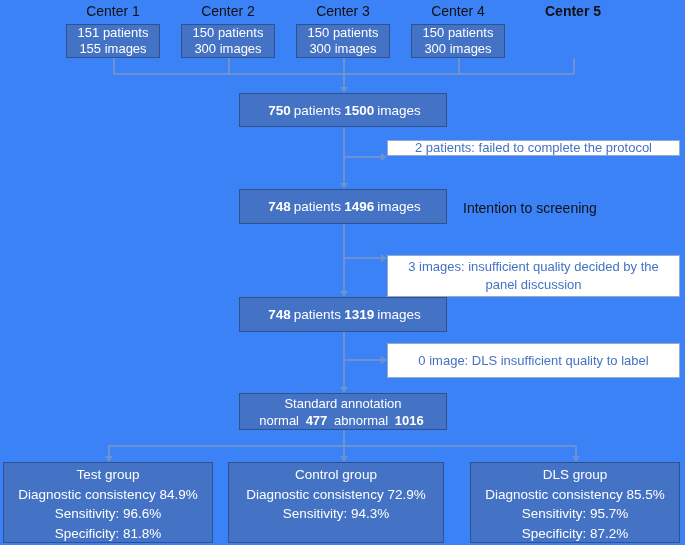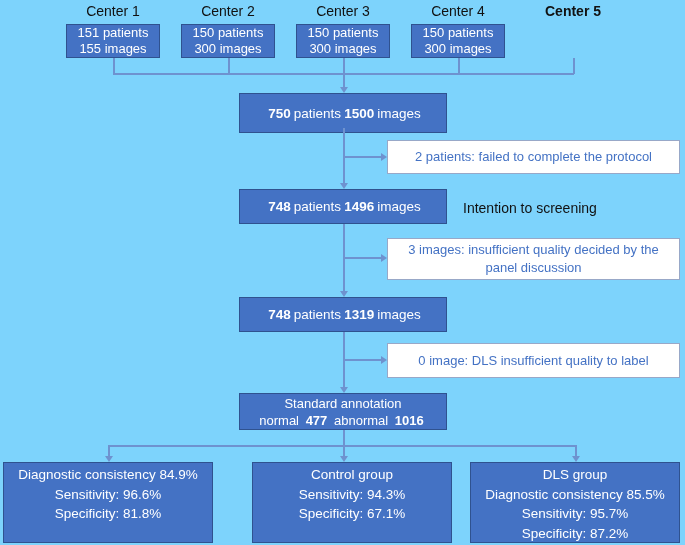--- a/index.html
+++ b/index.html
@@ -5,21 +5,21 @@
   :root{
     --box-fill:#4472C4;
     --box-border:#2F528F;
     --connector:#6E92CF;
     --side-border:#98A8C8;
     --side-text:#4472C4;
     --label-text:#111111;
   }
   html,body{margin:0;padding:0;background:#ffffff;}
   body{font-family:"Liberation Sans", sans-serif;}
-  .canvas{position:relative;width:685px;height:545px;background:#7dd3fc;overflow:hidden;}
+  .canvas{position:relative;width:685px;height:545px;background:#3b82f6;overflow:hidden;}
   .abs{position:absolute;}
   .clabel{width:96px;height:18px;text-align:center;font-size:14px;color:var(--label-text);}
   .cbox{width:94px;height:34px;background:var(--box-fill);border:1px solid var(--box-border);
         box-sizing:border-box;color:#fff;font-size:13px;line-height:16px;text-align:center;padding-top:0px;}
   .mbox{left:239px;width:208px;background:var(--box-fill);border:1px solid var(--box-border);
         box-sizing:border-box;color:#fff;font-size:13.5px;display:flex;align-items:center;justify-content:center;text-align:center;}
   .mbox b{font-weight:bold;margin:0 3px;}
   .mbox .w{font-weight:normal;}
   .abox{flex-direction:column;font-size:13px;line-height:17px;align-items:center;}
   .note{font-size:14px;color:var(--label-text);height:18px;}
@@ -66,48 +66,48 @@
 
   <div class="abs vline" style="left:113px;top:58px;height:16px;"></div>
   <div class="abs vline" style="left:228px;top:58px;height:16px;"></div>
   <div class="abs vline" style="left:343px;top:58px;height:16px;"></div>
   <div class="abs vline" style="left:458px;top:58px;height:16px;"></div>
   <div class="abs vline" style="left:573px;top:58px;height:16px;"></div>
   <div class="abs hline" style="left:113px;top:73px;width:461px;"></div>
   <div class="abs vline" style="left:343px;top:73px;height:14px;"></div>
   <div class="abs arrow-down" style="left:340px;top:87px;"></div>
 
-  <div class="abs mbox" style="top:93px;height:40px;">
+  <div class="abs mbox" style="top:93px;height:34px;">
     <b>750</b>
       <span class="w">patients</span>
     <b>1500</b>
       <span class="w">images</span>
   </div>
 
   <div class="abs vline" style="left:343px;top:128px;height:55px;"></div>
   <div class="abs arrow-down" style="left:340px;top:183px;"></div>
   <div class="abs hline" style="left:343px;top:156px;width:38px;"></div>
   <div class="abs arrow-right" style="left:381px;top:153px;"></div>
-  <div class="abs xbox" style="top:140px;height:34px;">
+  <div class="abs xbox" style="top:140px;height:16px;">
     <div>2 patients: failed to complete the protocol</div>
   </div>
 
   <div class="abs mbox" style="top:189px;height:35px;">
     <b>748</b>
       <span class="w">patients</span>
     <b>1496</b>
       <span class="w">images</span>
   </div>
   <div class="abs note" style="left:463px;top:200px;">Intention to screening</div>
 
   <div class="abs vline" style="left:343px;top:224px;height:67px;"></div>
   <div class="abs arrow-down" style="left:340px;top:291px;"></div>
   <div class="abs hline" style="left:343px;top:257px;width:38px;"></div>
   <div class="abs arrow-right" style="left:381px;top:254px;"></div>
-  <div class="abs xbox" style="top:238px;height:42px;">
+  <div class="abs xbox" style="top:255px;height:42px;">
     <div>3 images: insufficient quality decided by the panel discussion</div>
   </div>
 
   <div class="abs mbox" style="top:297px;height:35px;">
     <b>748</b>
       <span class="w">patients</span>
     <b>1319</b>
       <span class="w">images</span>
   </div>
 
@@ -132,43 +132,44 @@
   <div class="abs vline" style="left:343px;top:430px;height:16px;"></div>
   <div class="abs hline" style="left:108px;top:445px;width:467px;"></div>
   <div class="abs vline" style="left:108px;top:445px;height:11px;"></div>
   <div class="abs arrow-down" style="left:105px;top:456px;"></div>
   <div class="abs vline" style="left:343px;top:445px;height:11px;"></div>
   <div class="abs arrow-down" style="left:340px;top:456px;"></div>
   <div class="abs vline" style="left:575px;top:445px;height:11px;"></div>
   <div class="abs arrow-down" style="left:572px;top:456px;"></div>
 
   <div class="abs gbox" style="left:3px;width:210px;">
+    <div>Test group</div>
     <div>
       <span>Diagnostic consistency</span>
       <b>84.9%</b>
     </div>
     <div>
       <span>Sensitivity:</span>
       <b>96.6%</b>
     </div>
     <div>
       <span>Specificity:</span>
       <b>81.8%</b>
     </div>
   </div>
 
-  <div class="abs gbox" style="left:252px;width:200px;">
+  <div class="abs gbox" style="left:228px;width:216px;">
     <div>Control group</div>
+    <div>
+      <span>Diagnostic consistency</span>
+      <b>72.9%</b>
+    </div>
     <div>
       <span>Sensitivity:</span>
       <b>94.3%</b>
-    </div>
-    <div>
-      <span>Specificity:</span>
-      <b>67.1%</b>
     </div>
   </div>
 
   <div class="abs gbox" style="left:470px;width:210px;">
     <div>DLS group</div>
     <div>
       <span>Diagnostic consistency</span>
       <b>85.5%</b>
     </div>
     <div>

